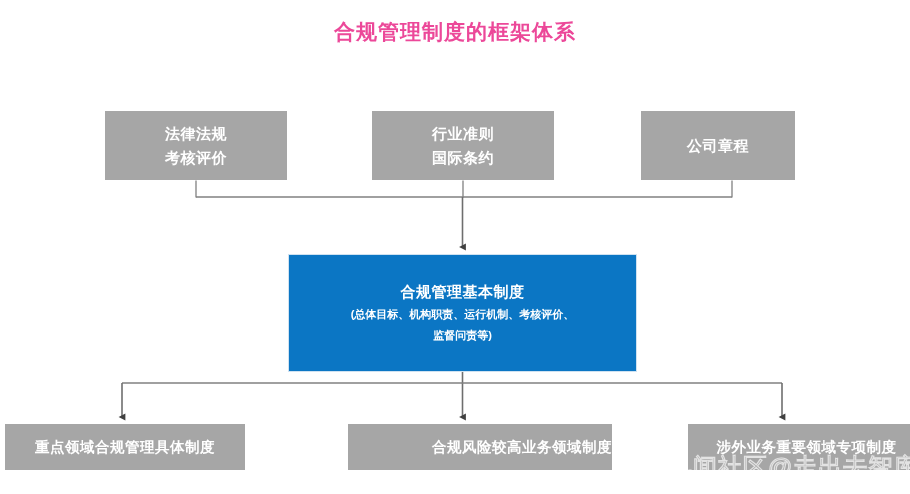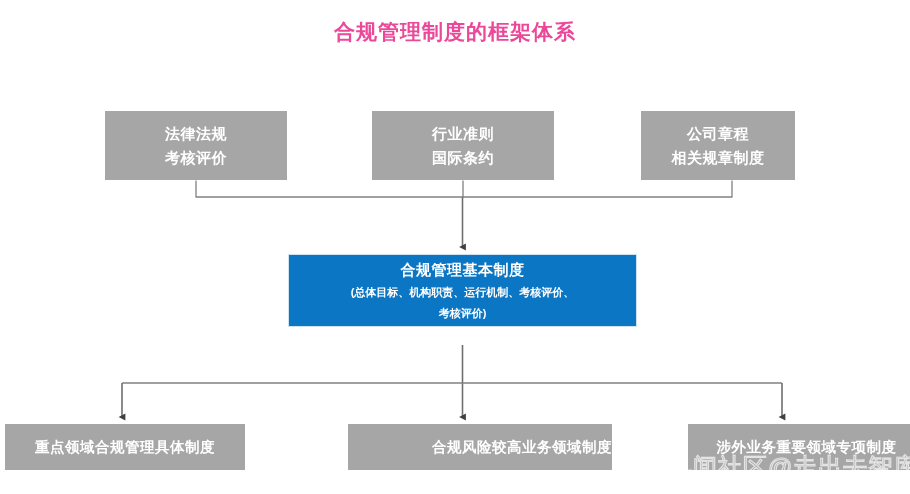--- a/index.html
+++ b/index.html
@@ -64,21 +64,21 @@
   .top-box { top: 111px; height: 69px; }
   #top-box-1 { left: 105px;  width: 182px; }
   #top-box-2 { left: 372px;  width: 182px; }
   #top-box-3 { left: 641px;  width: 154px; }
 
   
   #central-box {
     left: 288px;
     top: 254px;
     width: 349px;
-    height: 73px;
+    height: 118px;
   }
   #central-box .node-title {
     font-weight: bold;
     font-size: 15px;
     line-height: 22px;
     letter-spacing: 0.5px;
     white-space: nowrap;
   }
   #central-box .node-sub {
     font-weight: bold;
@@ -168,27 +168,26 @@
     <div class="node-line">考核评价</div>
   </div>
 
   <div class="node gray top-box" id="top-box-2">
     <div class="node-line">行业准则</div>
     <div class="node-line">国际条约</div>
   </div>
 
   <div class="node gray top-box" id="top-box-3">
     <div class="node-line">公司章程</div>
-    <div class="node-line">相关规章制度</div>
   </div>
 
   <div class="node blue" id="central-box">
     <div class="node-title">合规管理基本制度</div>
     <div class="node-sub">(总体目标、机构职责、运行机制、考核评价、</div>
-    <div class="node-sub">考核评价)</div>
+    <div class="node-sub">监督问责等)</div>
   </div>
 
   <div class="node gray bottom-box" id="bottom-box-1">
     <div class="node-line">重点领域合规管理具体制度</div>
   </div>
 
   <div class="node gray bottom-box" id="bottom-box-2">
     <div class="node-line">合规风险较高业务领域制度</div>
   </div>
 

